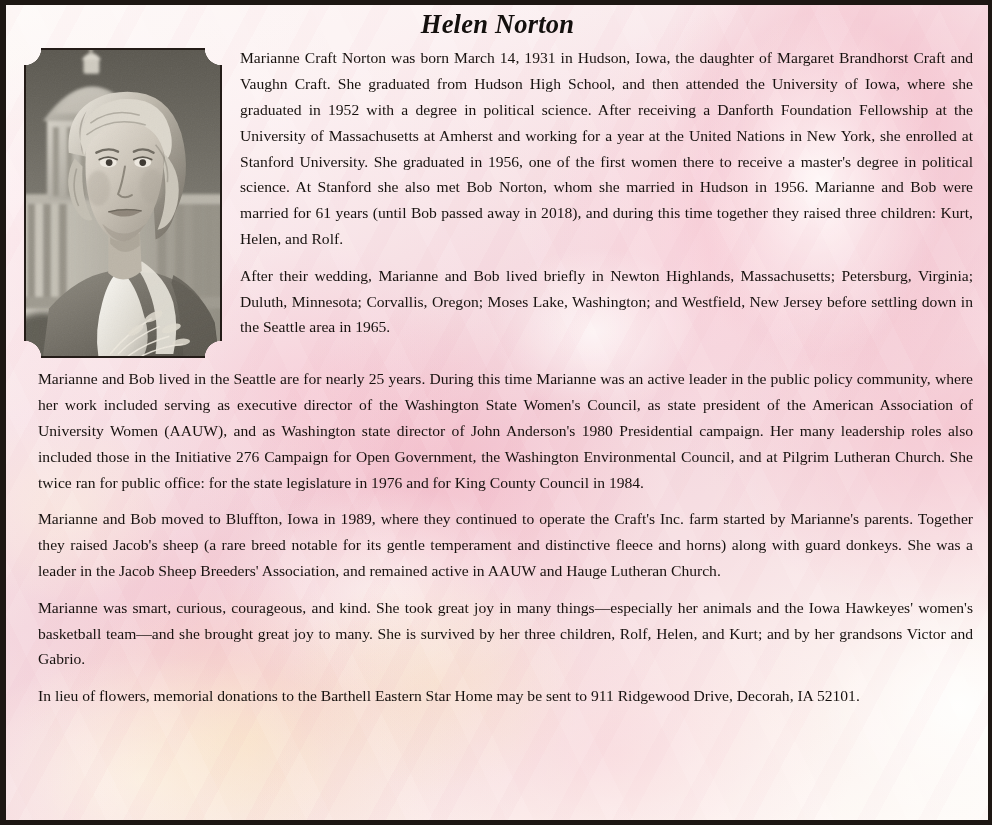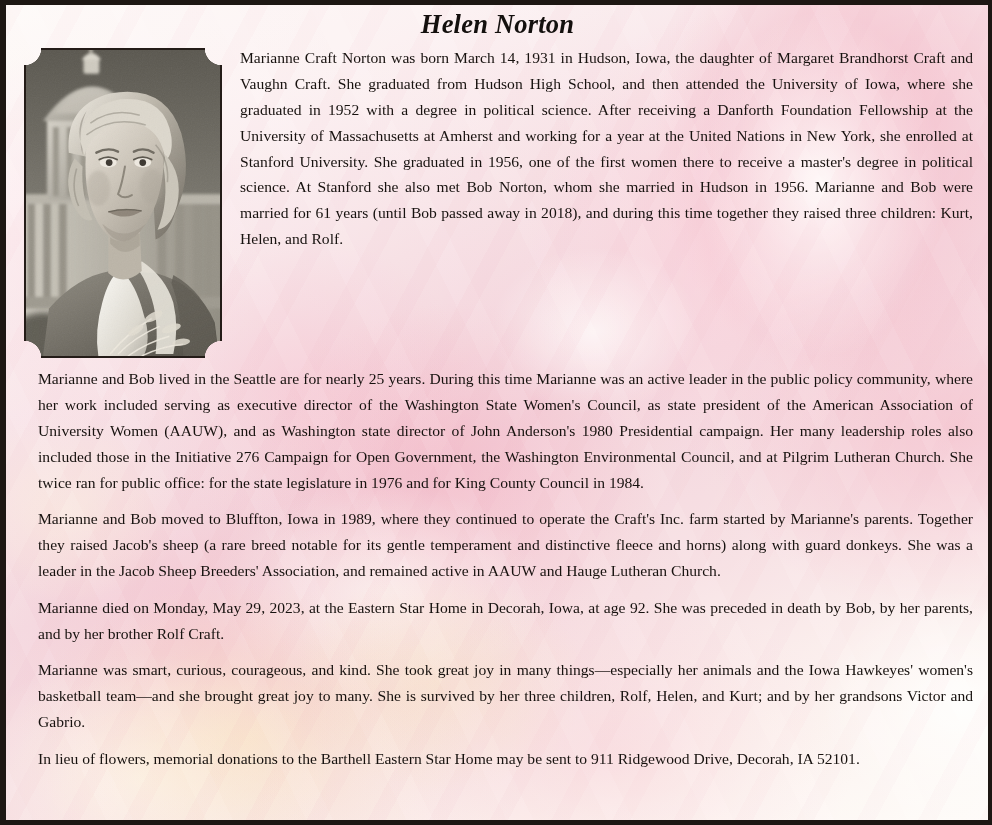--- a/index.html
+++ b/index.html
@@ -321,21 +321,21 @@
             </g>
 
             <rect width="198" height="310" filter="url(#grain)" opacity=".5"></rect>
             <rect width="198" height="310" fill="none"></rect>
           </svg>
         </div>
       </div>
     </div>
 
     <p class="body">Marianne Craft Norton was born March 14, 1931 in Hudson, Iowa, the daughter of Margaret Brandhorst Craft and Vaughn Craft. She graduated from Hudson High School, and then attended the University of Iowa, where she graduated in 1952 with a degree in political science. After receiving a Danforth Foundation Fellowship at the University of Massachusetts at Amherst and working for a year at the United Nations in New York, she enrolled at Stanford University. She graduated in 1956, one of the first women there to receive a master's degree in political science. At Stanford she also met Bob Norton, whom she married in Hudson in 1956. Marianne and Bob were married for 61 years (until Bob passed away in 2018), and during this time together they raised three children: Kurt, Helen, and Rolf.</p>
+    <p class="body">After their wedding, Marianne and Bob lived briefly in Newton Highlands, Massachusetts; Petersburg, Virginia; Duluth, Minnesota; Corvallis, Oregon; Moses Lake, Washington; and Westfield, New Jersey before settling down in the Seattle area in 1965.</p>
     <div class="clearer"></div>
     <p class="body">Marianne and Bob lived in the Seattle are for nearly 25 years. During this time Marianne was an active leader in the public policy community, where her work included serving as executive director of the Washington State Women's Council, as state president of the American Association of University Women (AAUW), and as Washington state director of John Anderson's 1980 Presidential campaign. Her many leadership roles also included those in the Initiative 276 Campaign for Open Government, the Washington Environmental Council, and at Pilgrim Lutheran Church. She twice ran for public office: for the state legislature in 1976 and for King County Council in 1984.</p>
     <p class="body">Marianne and Bob moved to Bluffton, Iowa in 1989, where they continued to operate the Craft's Inc. farm started by Marianne's parents. Together they raised Jacob's sheep (a rare breed notable for its gentle temperament and distinctive fleece and horns) along with guard donkeys. She was a leader in the Jacob Sheep Breeders' Association, and remained active in AAUW and Hauge Lutheran Church.</p>
-    <p class="body">Marianne died on Monday, May 29, 2023, at the Eastern Star Home in Decorah, Iowa, at age 92. She was preceded in death by Bob, by her parents, and by her brother Rolf Craft.</p>
     <p class="body">Marianne was smart, curious, courageous, and kind. She took great joy in many things—especially her animals and the Iowa Hawkeyes' women's basketball team—and she brought great joy to many. She is survived by her three children, Rolf, Helen, and Kurt; and by her grandsons Victor and Gabrio.</p>
     <p class="body">In lieu of flowers, memorial donations to the Barthell Eastern Star Home may be sent to 911 Ridgewood Drive, Decorah, IA 52101.</p>
 
   </div>
 </div>
 
 </body></html>

